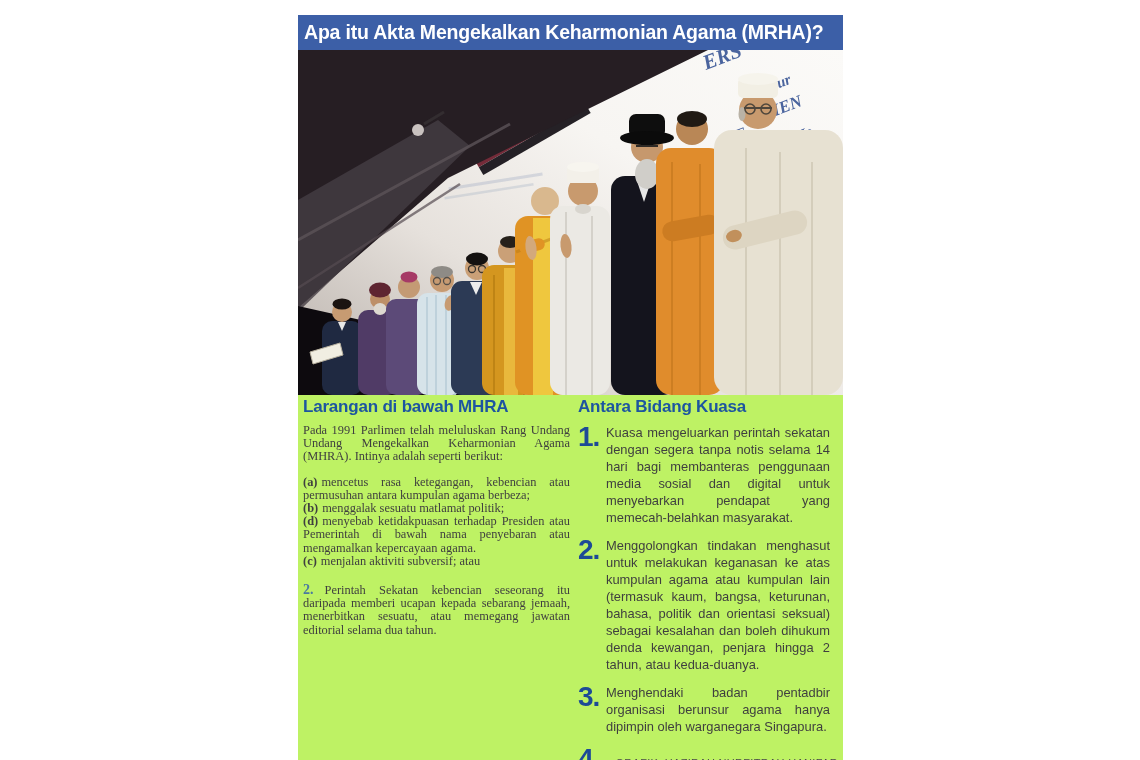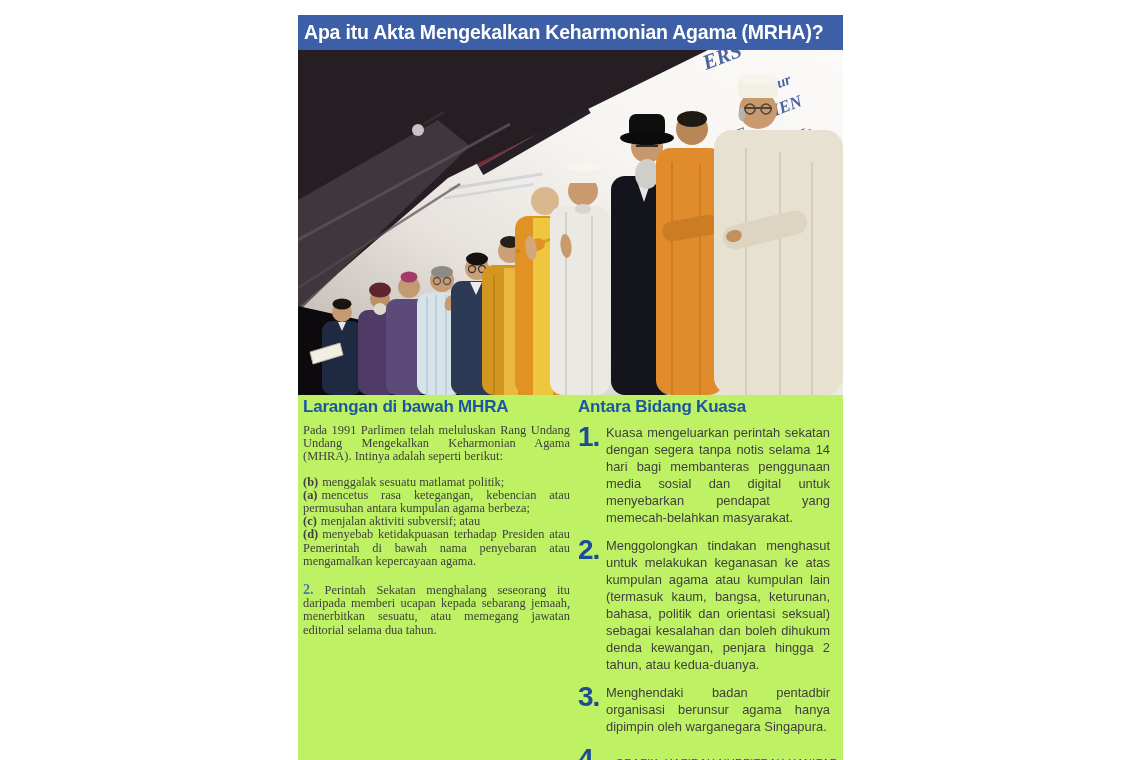--- a/index.html
+++ b/index.html
@@ -198,27 +198,27 @@
     </div>
 
     <div class="content">
 
       <div class="col-left">
         <h2 class="colhead">Larangan di bawah MHRA</h2>
         <p class="body-text intro">Pada 1991 Parlimen telah meluluskan Rang Undang Undang Mengekalkan Keharmonian Agama (MHRA). Intinya adalah seperti berikut:</p>
 
 
         <div class="sublist">
+          <p class="body-text"><span class="sub-label">(a)</span><span>mencetus rasa ketegangan, kebencian atau permusuhan antara kumpulan agama berbeza;</span></p>
           <p class="body-text"><span class="sub-label">(b)</span><span>menggalak sesuatu matlamat politik;</span></p>
-          <p class="body-text"><span class="sub-label">(a)</span><span>mencetus rasa ketegangan, kebencian atau permusuhan antara kumpulan agama berbeza;</span></p>
+          <p class="body-text"><span class="sub-label">(d)</span><span>menyebab ketidakpuasan terhadap Presiden atau Pemerintah di bawah nama penyebaran atau mengamalkan kepercayaan agama.</span></p>
           <p class="body-text"><span class="sub-label">(c)</span><span>menjalan aktiviti subversif; atau</span></p>
-          <p class="body-text"><span class="sub-label">(d)</span><span>menyebab ketidakpuasan terhadap Presiden atau Pemerintah di bawah nama penyebaran atau mengamalkan kepercayaan agama.</span></p>
-        </div>
-
-        <p class="body-text num-item item2"><span class="small-num">2.</span><span>Perintah Sekatan menghalang seseorang itu daripada memberi ucapan kepada sebarang jemaah, menerbitkan sesuatu, atau memegang jawatan editorial selama dua tahun.</span></p>
+        </div>
+
+        <p class="body-text num-item item2"><span class="small-num">2.</span><span>Perintah Sekatan kebencian seseorang itu daripada memberi ucapan kepada sebarang jemaah, menerbitkan sesuatu, atau memegang jawatan editorial selama dua tahun.</span></p>
 
       </div>
 
       <div class="col-right">
         <h2 class="colhead">Antara Bidang Kuasa</h2>
 
         <div class="kuasa-item">
           <div class="big-num">1.</div>
           <div class="kuasa-text">Kuasa mengeluarkan perintah sekatan dengan segera tanpa notis selama 14 hari bagi membanteras penggunaan media sosial dan digital untuk menyebarkan pendapat yang memecah-belahkan masyarakat.</div>
         </div>

